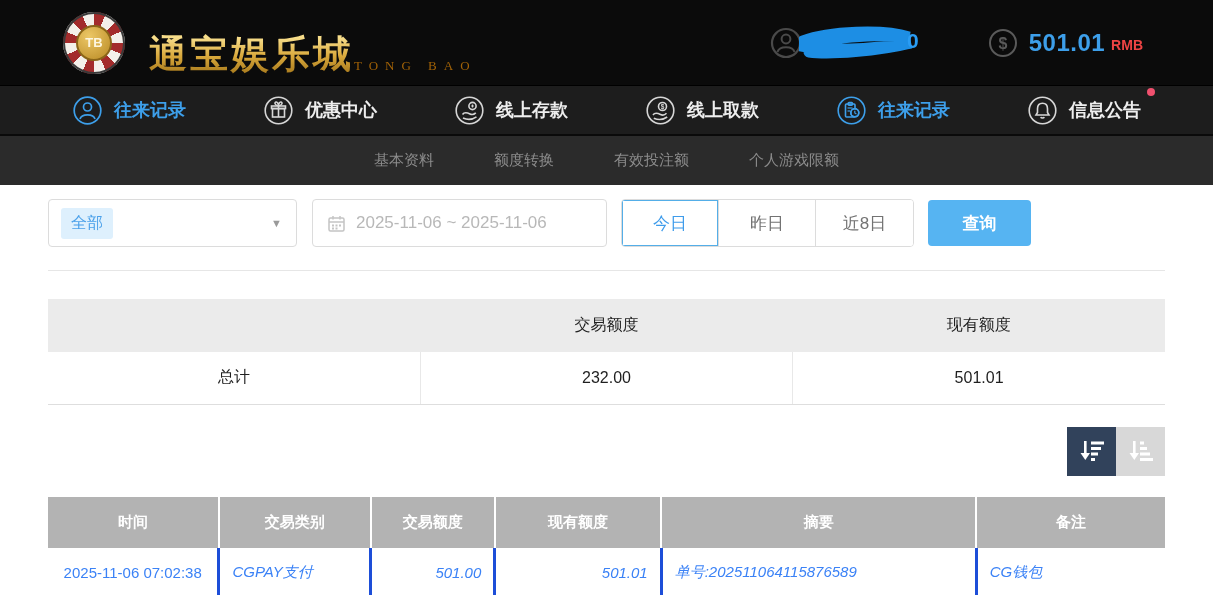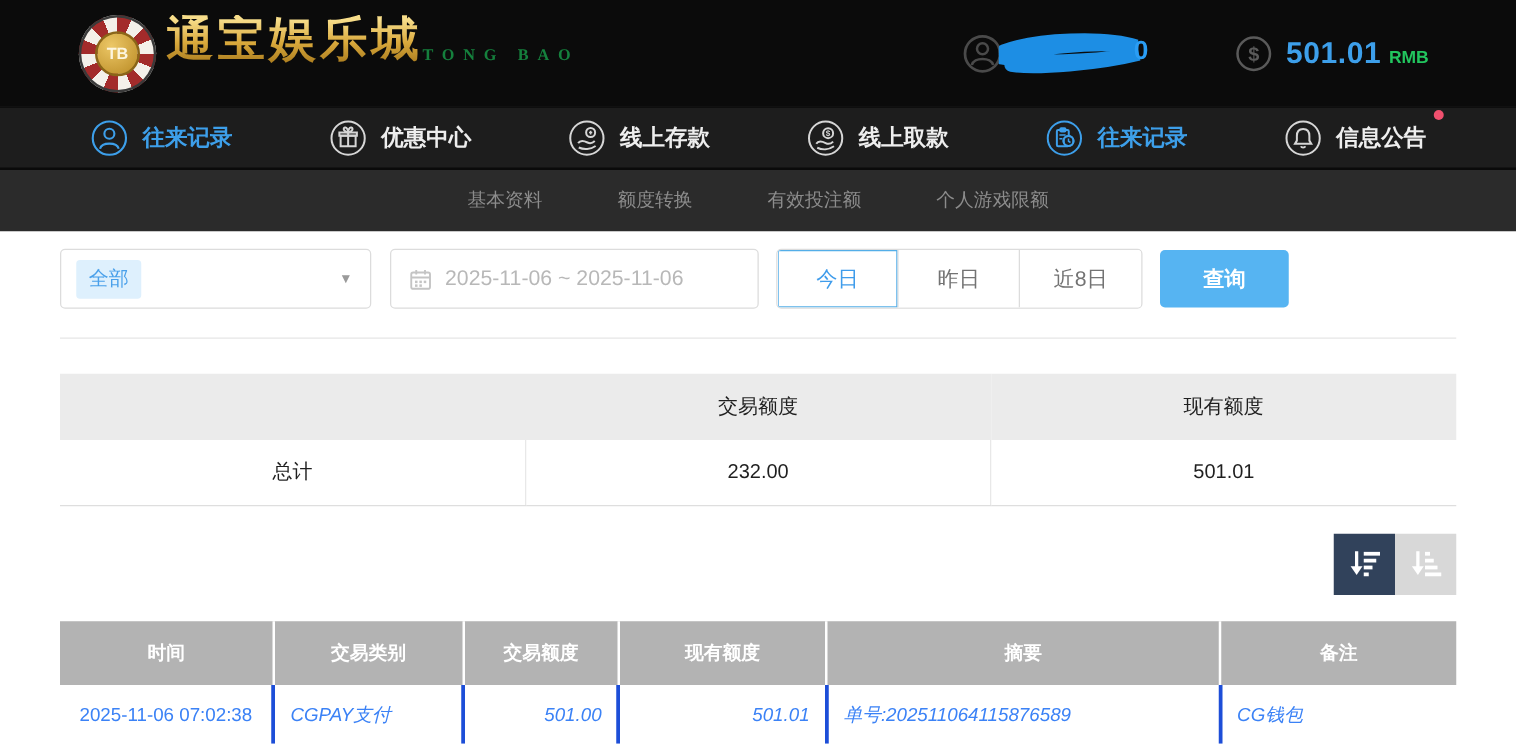--- a/index.html
+++ b/index.html
@@ -2,40 +2,40 @@
 <html><head>
 <meta charset="utf-8">
 <style>
   * { margin:0; padding:0; box-sizing:border-box; }
   html,body { background:#fff; }
   body { font-family:"Liberation Sans","DejaVu Sans",sans-serif; }
   .page { width:1213px; height:595px; overflow:hidden; background:#fff; }
 
   
   .topbar { height:85px; background:#0b0b0b; display:flex; align-items:center; justify-content:space-between; padding:0 70px 0 63px; }
-  .logo { display:flex; align-items:flex-start; gap:8px; }
+  .logo { display:flex; align-items:flex-end; gap:24px; }
   .chip { width:62px; height:62px; border-radius:50%; position:relative; flex:0 0 auto;
           background:conic-gradient(#a32b2b 0 22deg,#f4f0ea 22deg 45deg,#a32b2b 45deg 67deg,#f4f0ea 67deg 90deg,#a32b2b 90deg 112deg,#f4f0ea 112deg 135deg,#a32b2b 135deg 157deg,#f4f0ea 157deg 180deg,#a32b2b 180deg 202deg,#f4f0ea 202deg 225deg,#a32b2b 225deg 247deg,#f4f0ea 247deg 270deg,#a32b2b 270deg 292deg,#f4f0ea 292deg 315deg,#a32b2b 315deg 337deg,#f4f0ea 337deg 360deg);
           box-shadow:0 0 0 2px #3a3a3a inset; }
   .chip-center { position:absolute; left:50%; top:50%; transform:translate(-50%,-50%); width:36px; height:36px; border-radius:50%;
           background:radial-gradient(circle at 35% 30%, #ecc766, #b98a24); border:2px solid #8a6518;
           display:flex; align-items:center; justify-content:center; color:#fdf6e0; font-weight:bold; font-size:13px; }
   .logo-text { display:flex; flex-direction:row; align-items:flex-end; }
   .logo-cn { font-family:"Liberation Serif","DejaVu Serif",serif; font-weight:bold; font-size:38px; line-height:40px; letter-spacing:3px;
           background:linear-gradient(180deg,#f7dd8a 10%,#d9a93c 55%,#a87a1d 100%); -webkit-background-clip:text; background-clip:text; color:transparent; }
-  .logo-en { font-family:"Liberation Serif","DejaVu Serif",serif; font-weight:bold; font-size:13px; letter-spacing:7px; color:#15803d; margin-top:-6px; margin-right:2px; }
+  .logo-en { font-family:"Liberation Serif","DejaVu Serif",serif; font-weight:normal; font-size:13px; letter-spacing:7px; color:#a16207; margin-top:-6px; margin-right:2px; }
 
   .top-right { display:flex; align-items:center; gap:70px; }
   .user-chip { display:flex; align-items:center; position:relative; }
   .user-chip svg.person { flex:0 0 auto; }
   .scribble-wrap { position:relative; width:118px; height:36px; margin-left:-6px; }
   .masked-suffix { position:absolute; right:-2px; top:4px; color:#2a9df4; font-size:21px; font-weight:bold; }
   .balance { display:flex; align-items:center; gap:10px; }
   .balance .amount { color:#3d9fea; font-size:24px; font-weight:bold; letter-spacing:0.5px; }
-  .balance .currency { color:#22c55e; font-size:14px; font-weight:bold; margin-left:-4px; align-self:center; padding-top:4px;text-align:center; }
+  .balance .currency { color:#ef4444; font-size:14px; font-weight:bold; margin-left:-4px; align-self:center; padding-top:4px;text-align:center; }
 
   
   .mainnav { height:51px; background:#1d1d1d; border-top:1px solid #000; border-bottom:2px solid #0a0a0a;
              display:flex; align-items:center; justify-content:space-between; padding:0 72px; }
   .nav-item { display:flex; align-items:center; gap:11px; color:#eeeeee; font-size:18px; font-weight:bold; cursor:pointer; position:relative; }
   .nav-item .nicon { display:flex; }
   .nav-item .nicon svg { stroke:#d6d6d6; }
   .nav-item.active { color:#3d9fea; }
   .nav-item.active .nicon svg { stroke:#3d9fea; }
   .nav-badge { position:absolute; top:-7px; right:-14px; width:8px; height:8px; border-radius:50%; background:#f0506e; }

